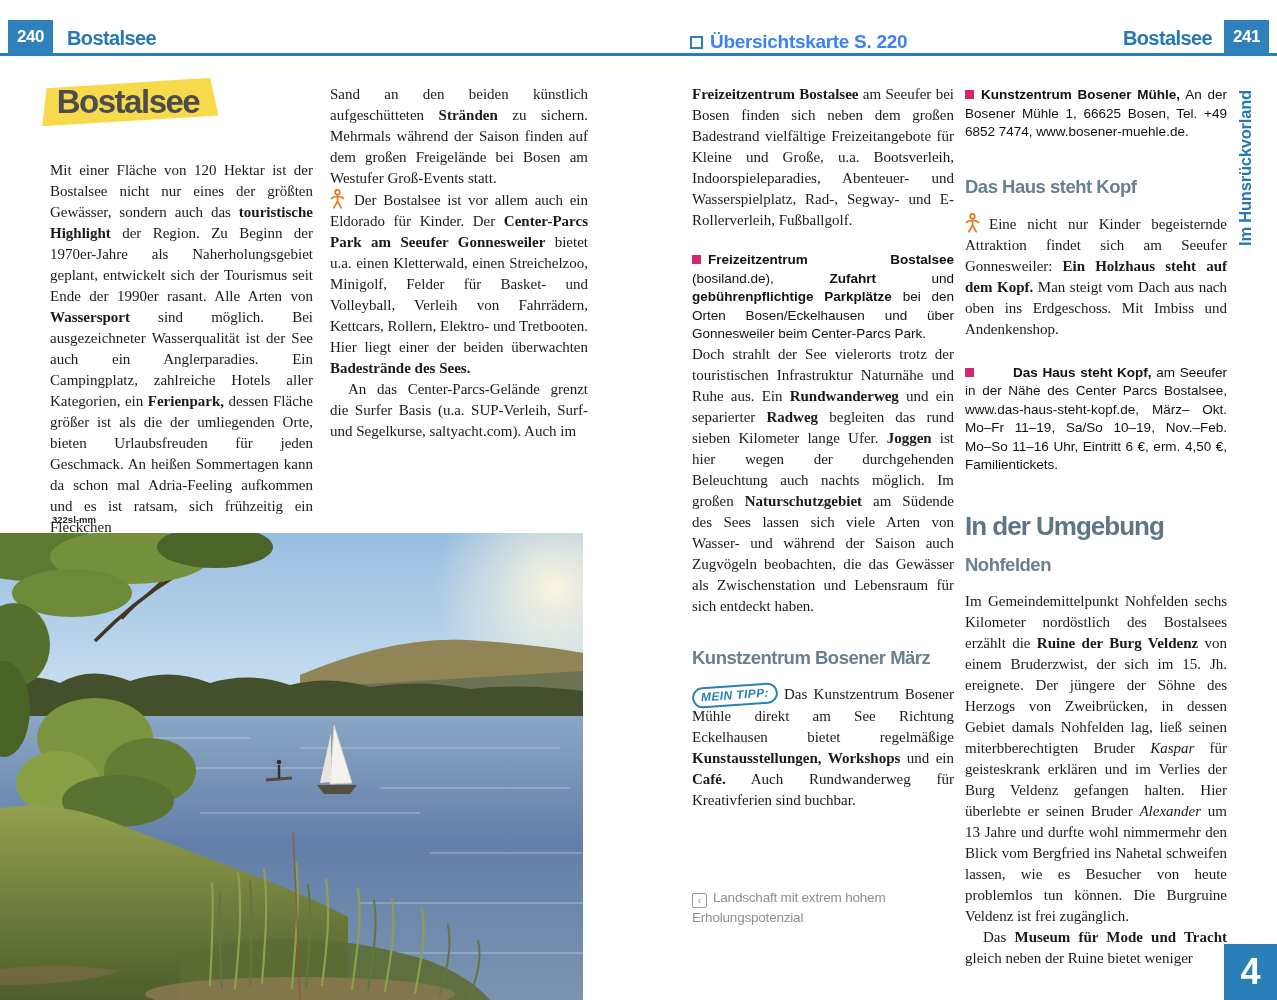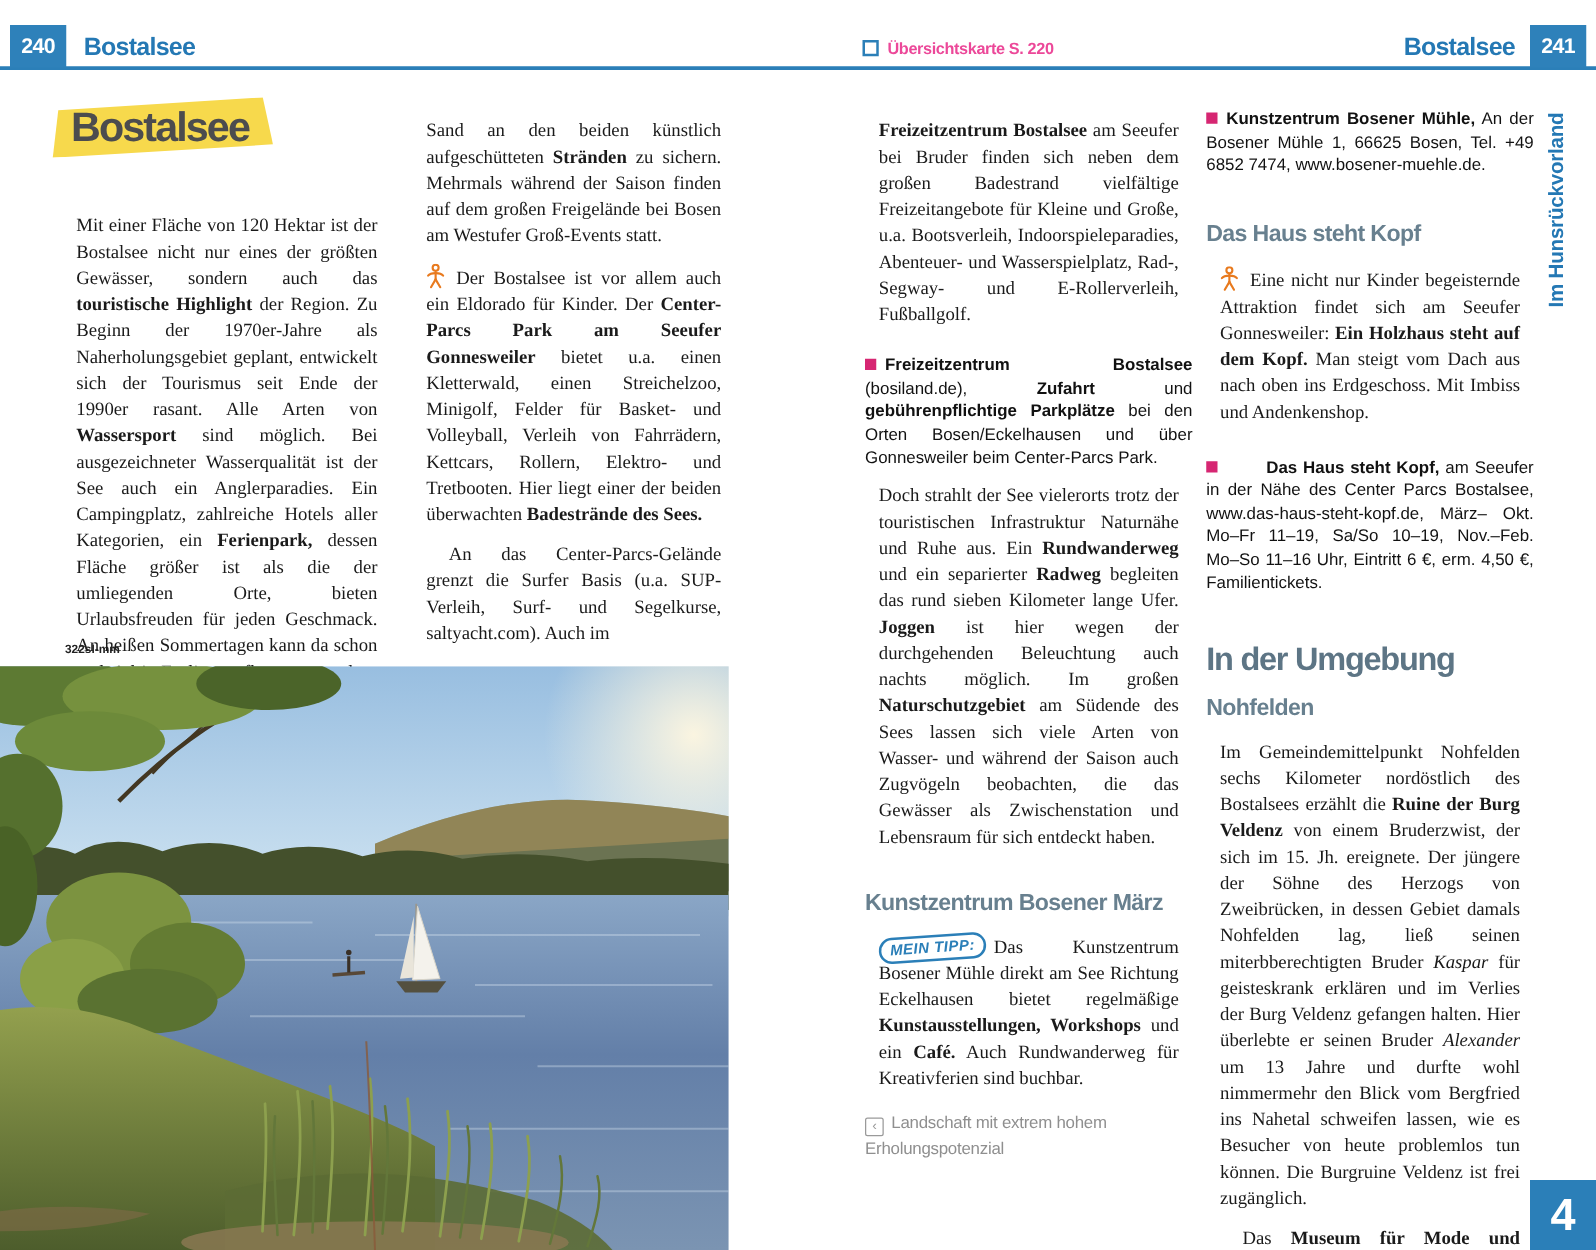--- a/index.html
+++ b/index.html
@@ -11,21 +11,21 @@
   .pagenum{position:absolute;top:20px;width:45px;height:34px;background:#2e81ba;color:#fff;
            font-family:"Liberation Sans",sans-serif;font-weight:bold;font-size:17px;
            display:flex;align-items:center;justify-content:center;letter-spacing:-0.5px;}
   #pagenum-left{left:8px;}
   #pagenum-right{left:1224px;}
   .runhead{position:absolute;top:27px;color:#2478b4;font-family:"Liberation Sans",sans-serif;
            font-weight:bold;font-size:20px;letter-spacing:-0.6px;}
   #runhead-left{left:67px;}
   #runhead-right{right:65px;}
   .map-note{position:absolute;left:690px;top:31px;font-family:"Liberation Sans",sans-serif;
-            font-size:13px;font-weight:bold;color:#ec4899;letter-spacing:-0.3px;
+            font-size:19px;font-weight:bold;color:#3b82f6;letter-spacing:-0.3px;
             display:flex;align-items:center;}
   .map-sq{display:inline-block;width:9px;height:9px;border:2px solid #2b7fb8;margin-right:7px;}
   .side-tab{position:absolute;left:1236px;top:76px;height:170px;width:28px;
             writing-mode:vertical-rl;transform:rotate(180deg);
             font-family:"Liberation Sans",sans-serif;font-weight:bold;font-size:16.5px;
             color:#2478b4;letter-spacing:-0.2px;white-space:nowrap;}
   .chapter-tab{position:absolute;left:1224px;top:944px;width:53px;height:56px;background:#2b7fb8;
                color:#fff;font-family:"Liberation Sans",sans-serif;font-weight:bold;font-size:36px;
                display:flex;align-items:center;justify-content:center;}
 
@@ -37,21 +37,21 @@
        font-family:"Liberation Sans",sans-serif;font-weight:bold;font-size:33px;line-height:44px;
        color:#4c4c4e;letter-spacing:-1.5px;}
 
   
   .col{position:absolute;top:84px;}
   #col1{left:50px;width:263px;top:160px;}
   #col2{left:330px;width:258px;}
   #col3{left:692px;width:262px;}
   #col4{left:965px;width:262px;}
 
-  .body{font-size:15px;line-height:21px;text-align:justify;margin:11px;
+  .body{font-size:15px;line-height:21px;text-align:justify;margin:0;
         hyphens:auto;-webkit-hyphens:auto;}
   .body + .body{margin-top:0;}
   .indent{text-indent:18px;}
 
   .subhead{font-family:"Liberation Sans",sans-serif;font-weight:bold;color:#68808f;
            font-size:18.5px;letter-spacing:-0.5px;margin:30px 0 15px 0;}
   .bighead{font-family:"Liberation Sans",sans-serif;font-weight:bold;color:#5d7585;
            font-size:26px;letter-spacing:-1px;margin:36px 0 10px 0;}
 
   .info{font-family:"Liberation Sans",sans-serif;font-size:13.5px;line-height:18.5px;
@@ -113,21 +113,21 @@
           <path d="M7.5,6.5 L7.5,12.5"></path>
           <path d="M7.5,12.5 L3.8,18.8"></path>
           <path d="M7.5,12.5 L11.2,18.8"></path>
         </g>
       </svg><span><span>Der Bostalsee ist vor allem auch ein Eldorado für Kinder. Der </span><span style="font-weight: bold;">Center-Parcs Park am Seeufer Gonnesweiler</span><span> bietet u.a. einen Kletterwald, einen Streichelzoo, Minigolf, Felder für Basket- und Volleyball, Verleih von Fahrrädern, Kettcars, Rollern, Elektro- und Tretbooten. Hier liegt einer der beiden überwachten </span><span style="font-weight: bold;">Badestrände des Sees.</span></span>
     </p>
     <p class="body indent"><span>An das Center-Parcs-Gelände grenzt die </span><span style="font-weight: normal;">Surfer Basis</span><span> (u.a. SUP-Verleih, Surf- und Segelkurse, saltyacht.com). Auch im</span></p>
   </div>
 
   <div class="col" id="col3">
-    <p class="body"><span style="font-weight: bold;">Freizeitzentrum Bostalsee</span><span> am Seeufer bei Bruder finden sich neben dem großen Badestrand vielfältige Freizeitangebote für Kleine und Große, u.a. Bootsverleih, Indoorspieleparadies, Abenteuer- und Wasserspielplatz, Rad-, Segway- und E-Rollerverleih, Fußballgolf.</span></p>
+    <p class="body"><span style="font-weight: bold;">Freizeitzentrum Bostalsee</span><span> am Seeufer bei Bosen finden sich neben dem großen Badestrand vielfältige Freizeitangebote für Kleine und Große, u.a. Bootsverleih, Indoorspieleparadies, Abenteuer- und Wasserspielplatz, Rad-, Segway- und E-Rollerverleih, Fußballgolf.</span></p>
     <p class="info">
       <span class="bullet"></span><span><span style="font-weight: bold;">Freizeitzentrum Bostalsee</span><span> (bosiland.de), </span><span style="font-weight: bold;">Zufahrt</span><span> und </span><span style="font-weight: bold;">gebührenpflichtige Parkplätze</span><span> bei den Orten Bosen/Eckelhausen und über Gonnesweiler beim Center-Parcs Park.</span></span>
     </p>
     <p class="body"><span>Doch strahlt der See vielerorts trotz der touristischen Infrastruktur Naturnähe und Ruhe aus. Ein </span><span style="font-weight: bold;">Rundwanderweg</span><span> und ein separierter </span><span style="font-weight: bold;">Radweg</span><span> begleiten das rund sieben Kilometer lange Ufer. </span><span style="font-weight: bold;">Joggen</span><span> ist hier wegen der durchgehenden Beleuchtung auch nachts möglich. Im großen </span><span style="font-weight: bold;">Naturschutzgebiet</span><span> am Südende des Sees lassen sich viele Arten von Wasser- und während der Saison auch Zugvögeln beobachten, die das Gewässer als Zwischenstation und Lebensraum für sich entdeckt haben.</span></p>
     <h3 class="subhead">Kunstzentrum Bosener März</h3>
     <p class="body">
       <span class="tip-badge">MEIN TIPP:</span><span><span>Das Kunstzentrum Bosener Mühle direkt am See Richtung Eckelhausen bietet regelmäßige </span><span style="font-weight: bold;">Kunstausstellungen, Workshops</span><span> und ein </span><span style="font-weight: bold;">Café.</span><span> Auch Rundwanderweg für Kreativferien sind buchbar.</span></span>
     </p>
   </div>
 

